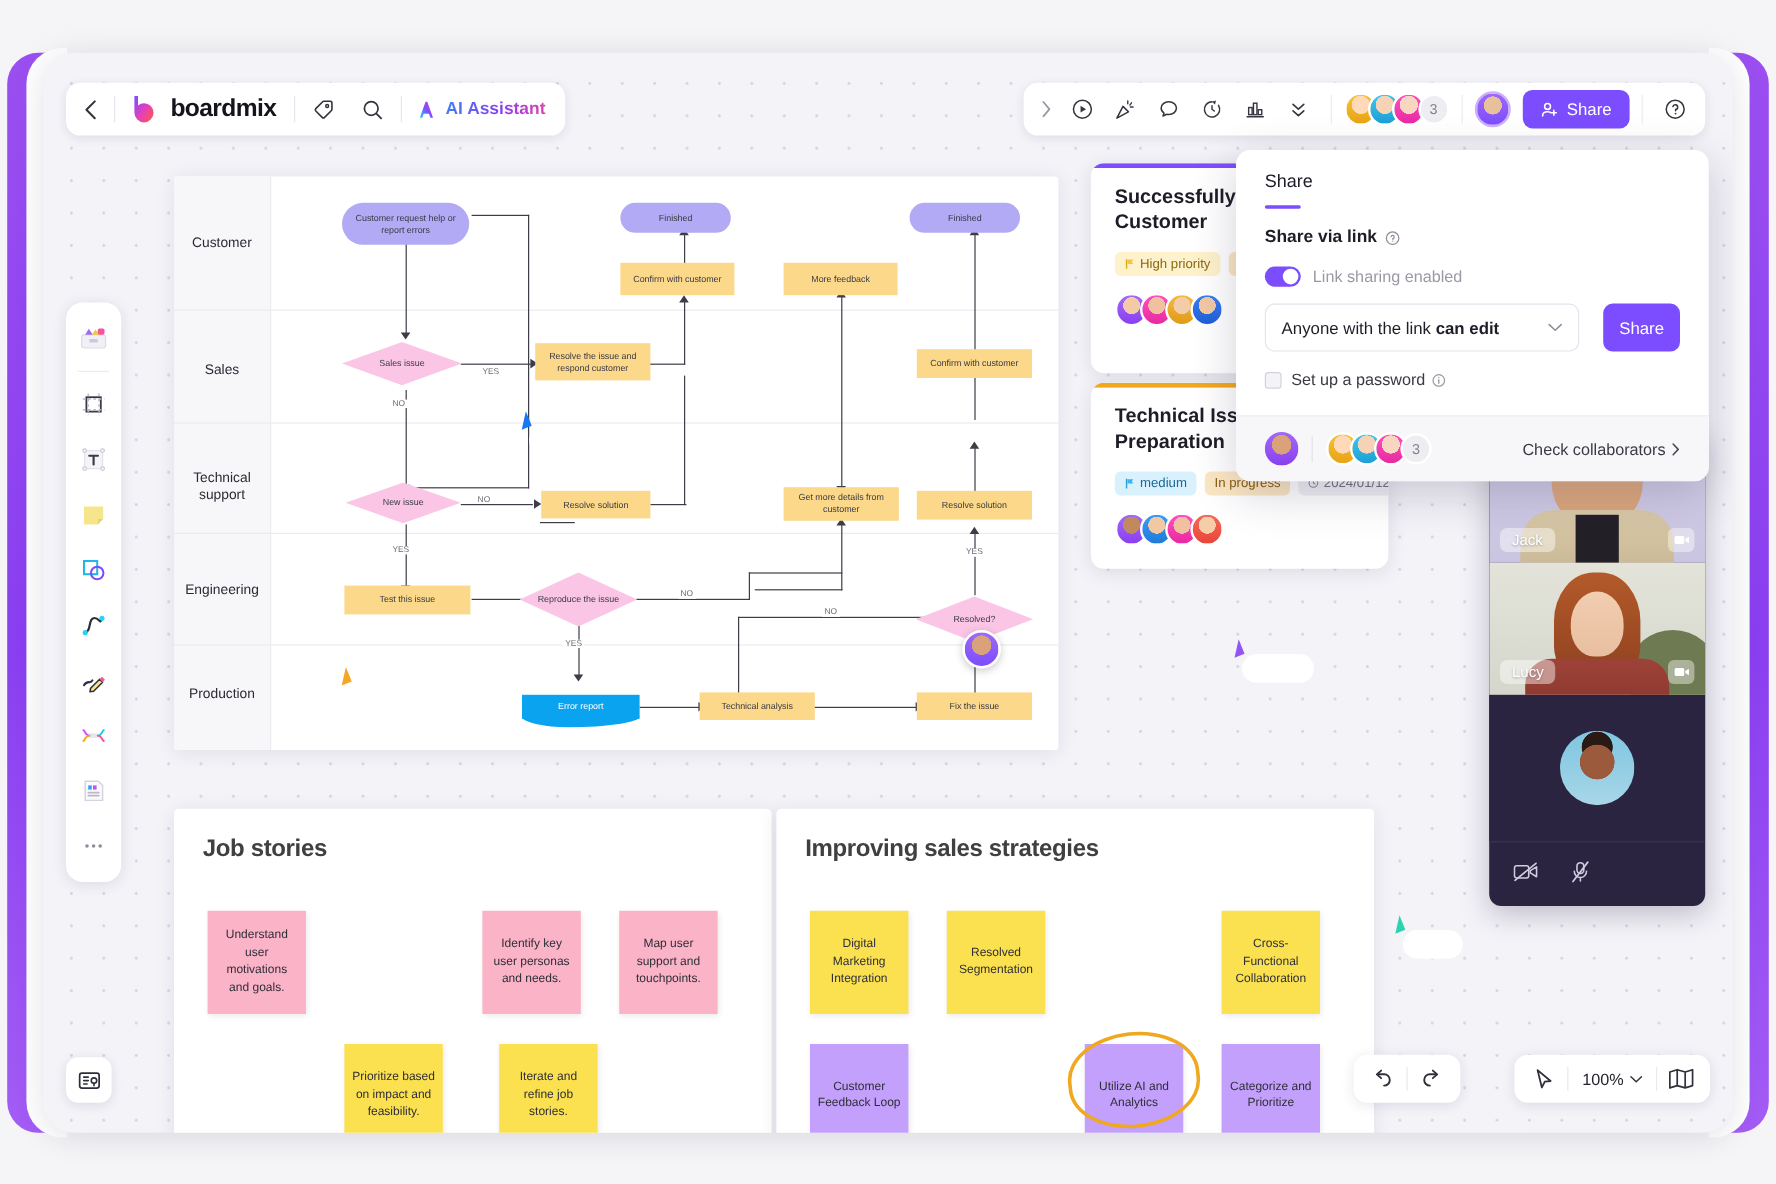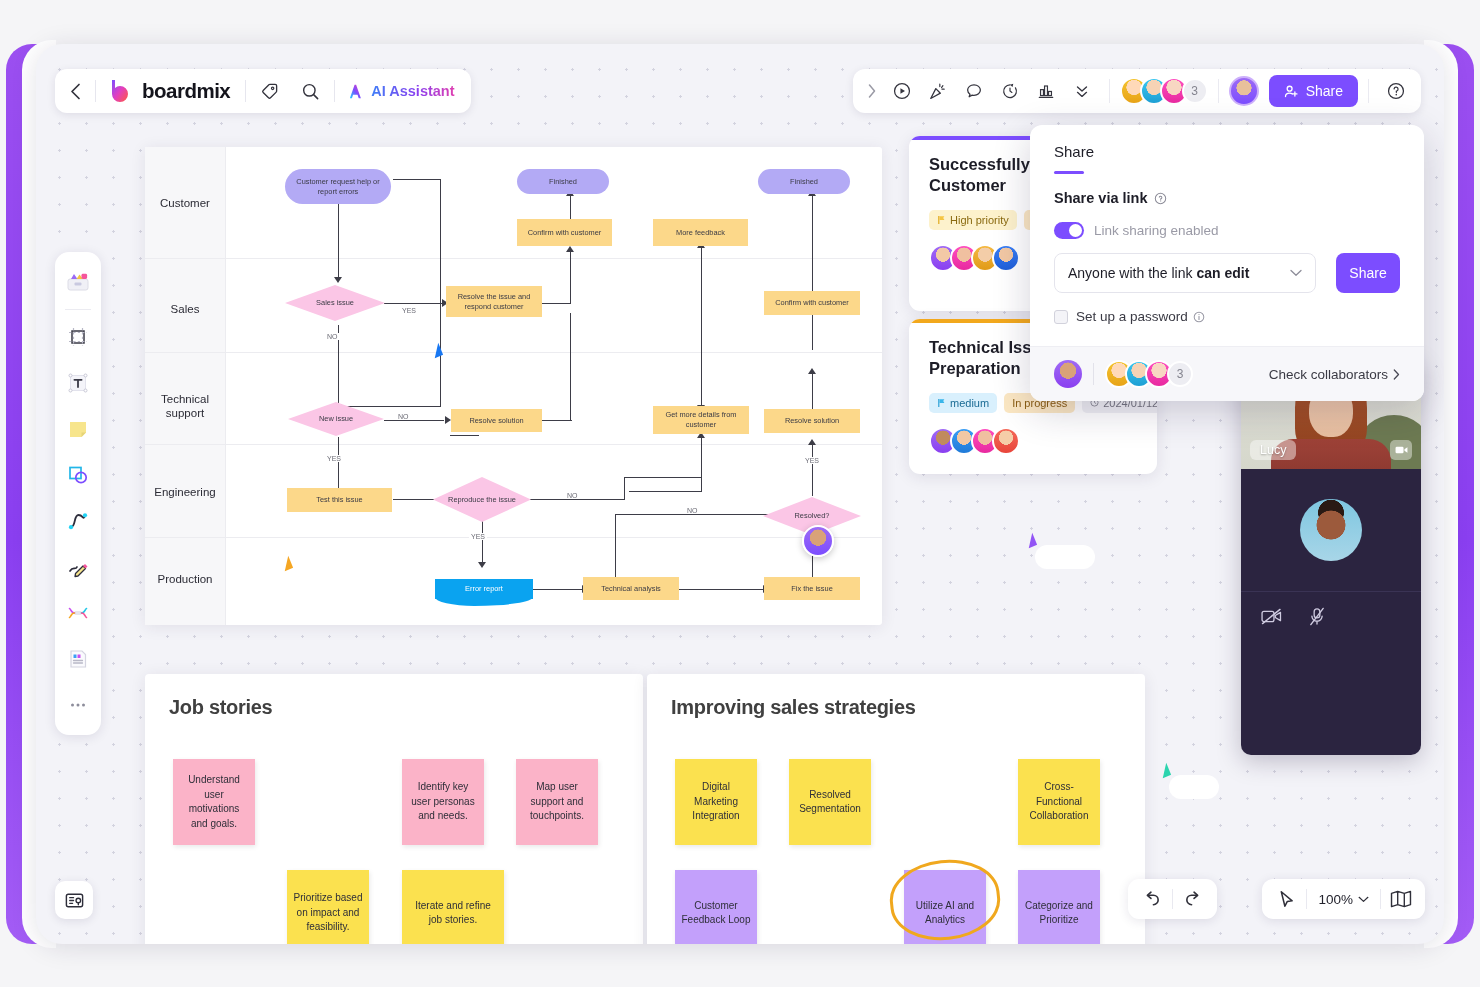--- a/index.html
+++ b/index.html
@@ -737,20 +737,33 @@
         <div class="check-collab">
           <span>Check collaborators</span>
           <svg width="7" height="11" viewBox="0 0 7 11" fill="none">
             <path d="M1.3 1 5.5 5.5 1.3 10" stroke="#4a4a56" stroke-width="1.3" stroke-linecap="round" stroke-linejoin="round"></path>
           </svg>
         </div>
       </div>
     </div>
 
     <div class="video-dock">
+      <div class="vtile" style="background:linear-gradient(180deg,#d6d2ea 0%,#c9c4e0 100%)">
+        <div style="position:absolute;left:52px;top:-4px;width:76px;height:84px;border-radius:50% 50% 44% 44%;background:linear-gradient(#e8b98f,#d8a278)"></div>
+        <div style="position:absolute;left:50px;top:-14px;width:80px;height:40px;border-radius:50% 50% 0 0;background:#2b2219"></div>
+        <div style="position:absolute;left:26px;top:66px;width:128px;height:52px;border-radius:28px 28px 0 0;background:linear-gradient(#d9c9a8,#c9b894)"></div>
+        <div style="position:absolute;left:72px;top:70px;width:36px;height:48px;background:#242028"></div>
+        <div class="vname">Jack</div>
+        <div class="vcam">
+          <svg width="13" height="10" viewBox="0 0 14 10">
+              <rect x="0.6" y="1.4" width="8.6" height="7.2" rx="1.4" fill="#fff"></rect>
+              <path d="M10.2 4.2 13.4 2v6l-3.2-2.2z" fill="#fff"></path>
+            </svg>
+        </div>
+      </div>
       <div class="vtile" style="background:linear-gradient(180deg,#e3e3da 0%,#d5d7cb 100%)">
         <div style="position:absolute;left:118px;top:56px;width:70px;height:60px;border-radius:50% 50% 10% 10%;background:#6d7a52"></div>
         <div style="position:absolute;left:62px;top:16px;width:56px;height:66px;border-radius:50% 50% 46% 46%;background:linear-gradient(#f2cdb0,#e4b89a)"></div>
         <div style="position:absolute;left:54px;top:8px;width:72px;height:88px;border-radius:46% 46% 30% 30%;background:linear-gradient(#b45a2a,#8f4220);z-index:-0"></div>
         <div style="position:absolute;left:68px;top:24px;width:44px;height:54px;border-radius:50% 50% 44% 44%;background:linear-gradient(#f2cdb0,#e8bfa0)"></div>
         <div style="position:absolute;left:30px;top:80px;width:120px;height:40px;border-radius:22px 22px 0 0;background:linear-gradient(#9e4238,#8a382f)"></div>
         <div class="vname">Lucy</div>
         <div class="vcam">
           <svg width="13" height="10" viewBox="0 0 14 10">
               <rect x="0.6" y="1.4" width="8.6" height="7.2" rx="1.4" fill="#fff"></rect>
@@ -774,21 +787,21 @@
         </svg>
       </div>
     </div>
 
     <div class="sticky-section" style="left:109px;top:630px;width:498px;height:288px">
       <div class="sec-title">Job stories</div>
       <div class="note note-pink" style="left:28px;top:85px;width:82px;height:86px">Understand user motivations and goals.</div>
       <div class="note note-pink" style="left:257px;top:85px;width:82px;height:86px">Identify key user personas and needs.</div>
       <div class="note note-pink" style="left:371px;top:85px;width:82px;height:86px">Map user support and touchpoints.</div>
       <div class="note note-yellow" style="left:142px;top:196px;width:82px;height:86px">Prioritize based on impact and feasibility.</div>
-      <div class="note note-yellow" style="left:257px;top:196px;width:102px;height:86px">Iterate and refine job stories.</div>
+      <div class="note note-yellow" style="left:271px;top:196px;width:82px;height:86px">Iterate and refine job stories.</div>
     </div>
 
     <div class="sticky-section" style="left:611px;top:630px;width:498px;height:288px">
       <div class="sec-title">Improving sales strategies</div>
       <div class="note note-yellow" style="left:28px;top:85px;width:82px;height:86px">Digital Marketing Integration</div>
       <div class="note note-yellow" style="left:142px;top:85px;width:82px;height:86px">Resolved Segmentation</div>
       <div class="note note-yellow" style="left:371px;top:85px;width:82px;height:86px">Cross-Functional Collaboration</div>
       <div class="note note-purple" style="left:28px;top:196px;width:82px;height:86px">Customer Feedback Loop</div>
       <div class="note note-purple" style="left:257px;top:196px;width:82px;height:86px">Utilize AI and Analytics</div>
       <div class="note note-purple" style="left:371px;top:196px;width:82px;height:86px">Categorize and Prioritize</div>

